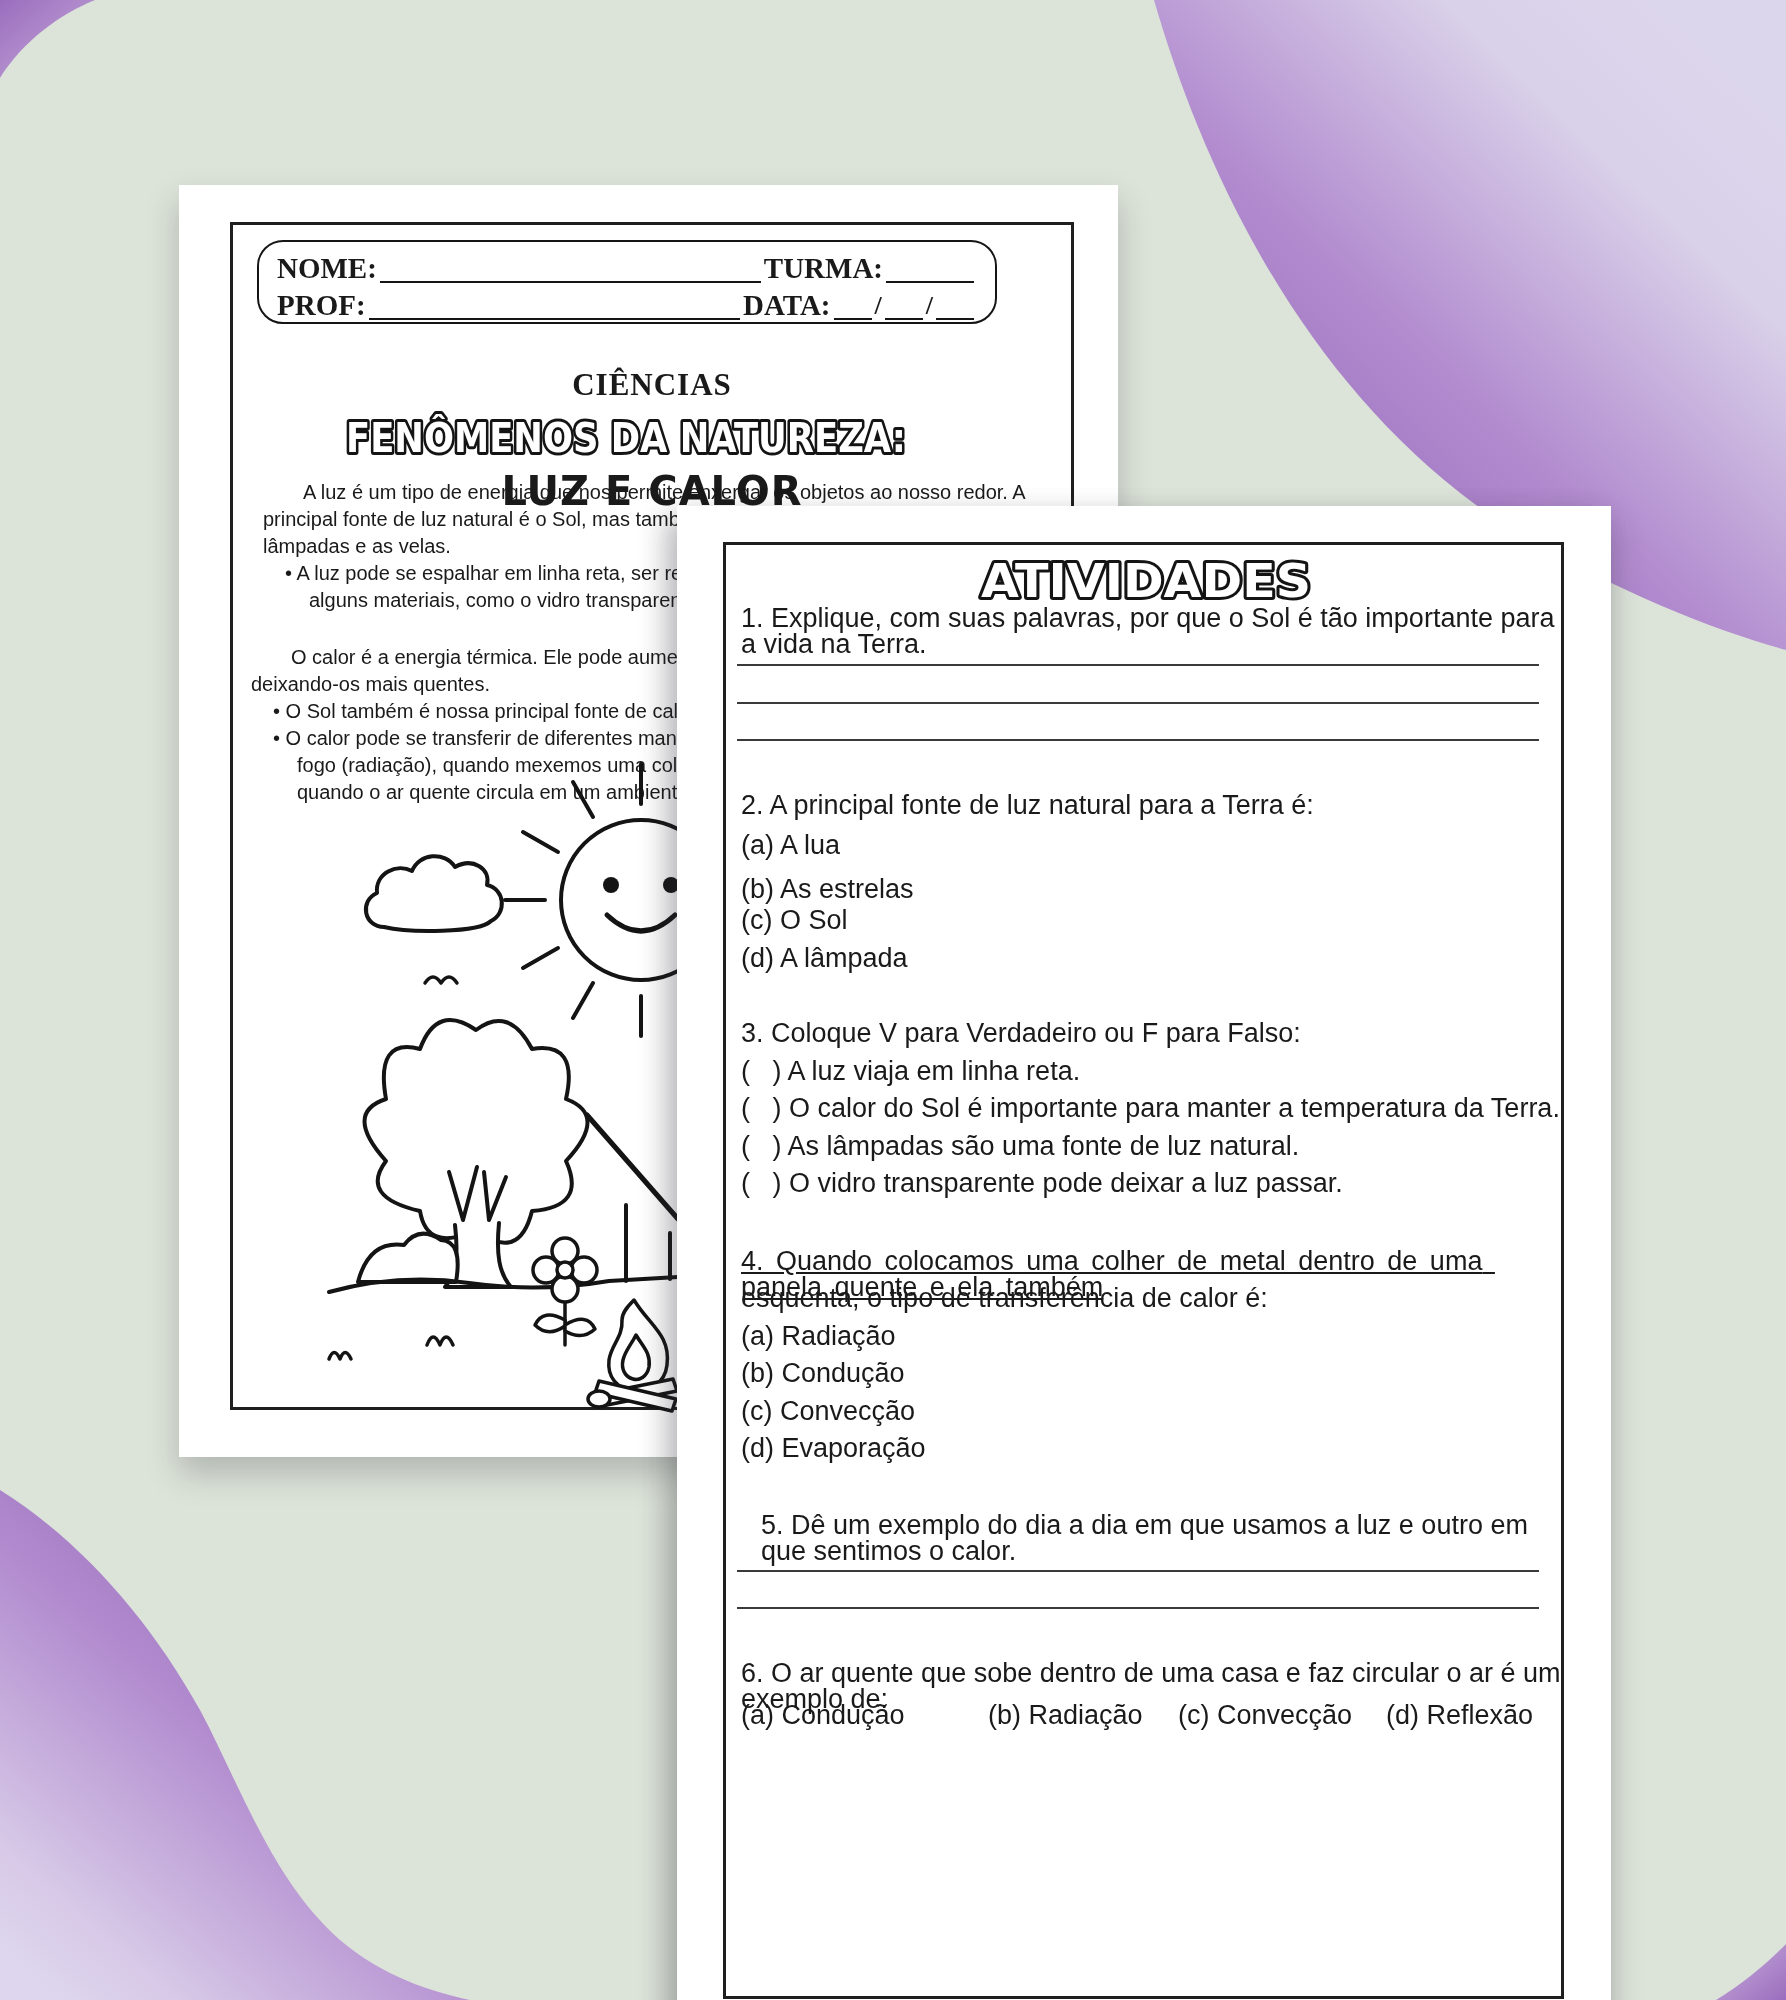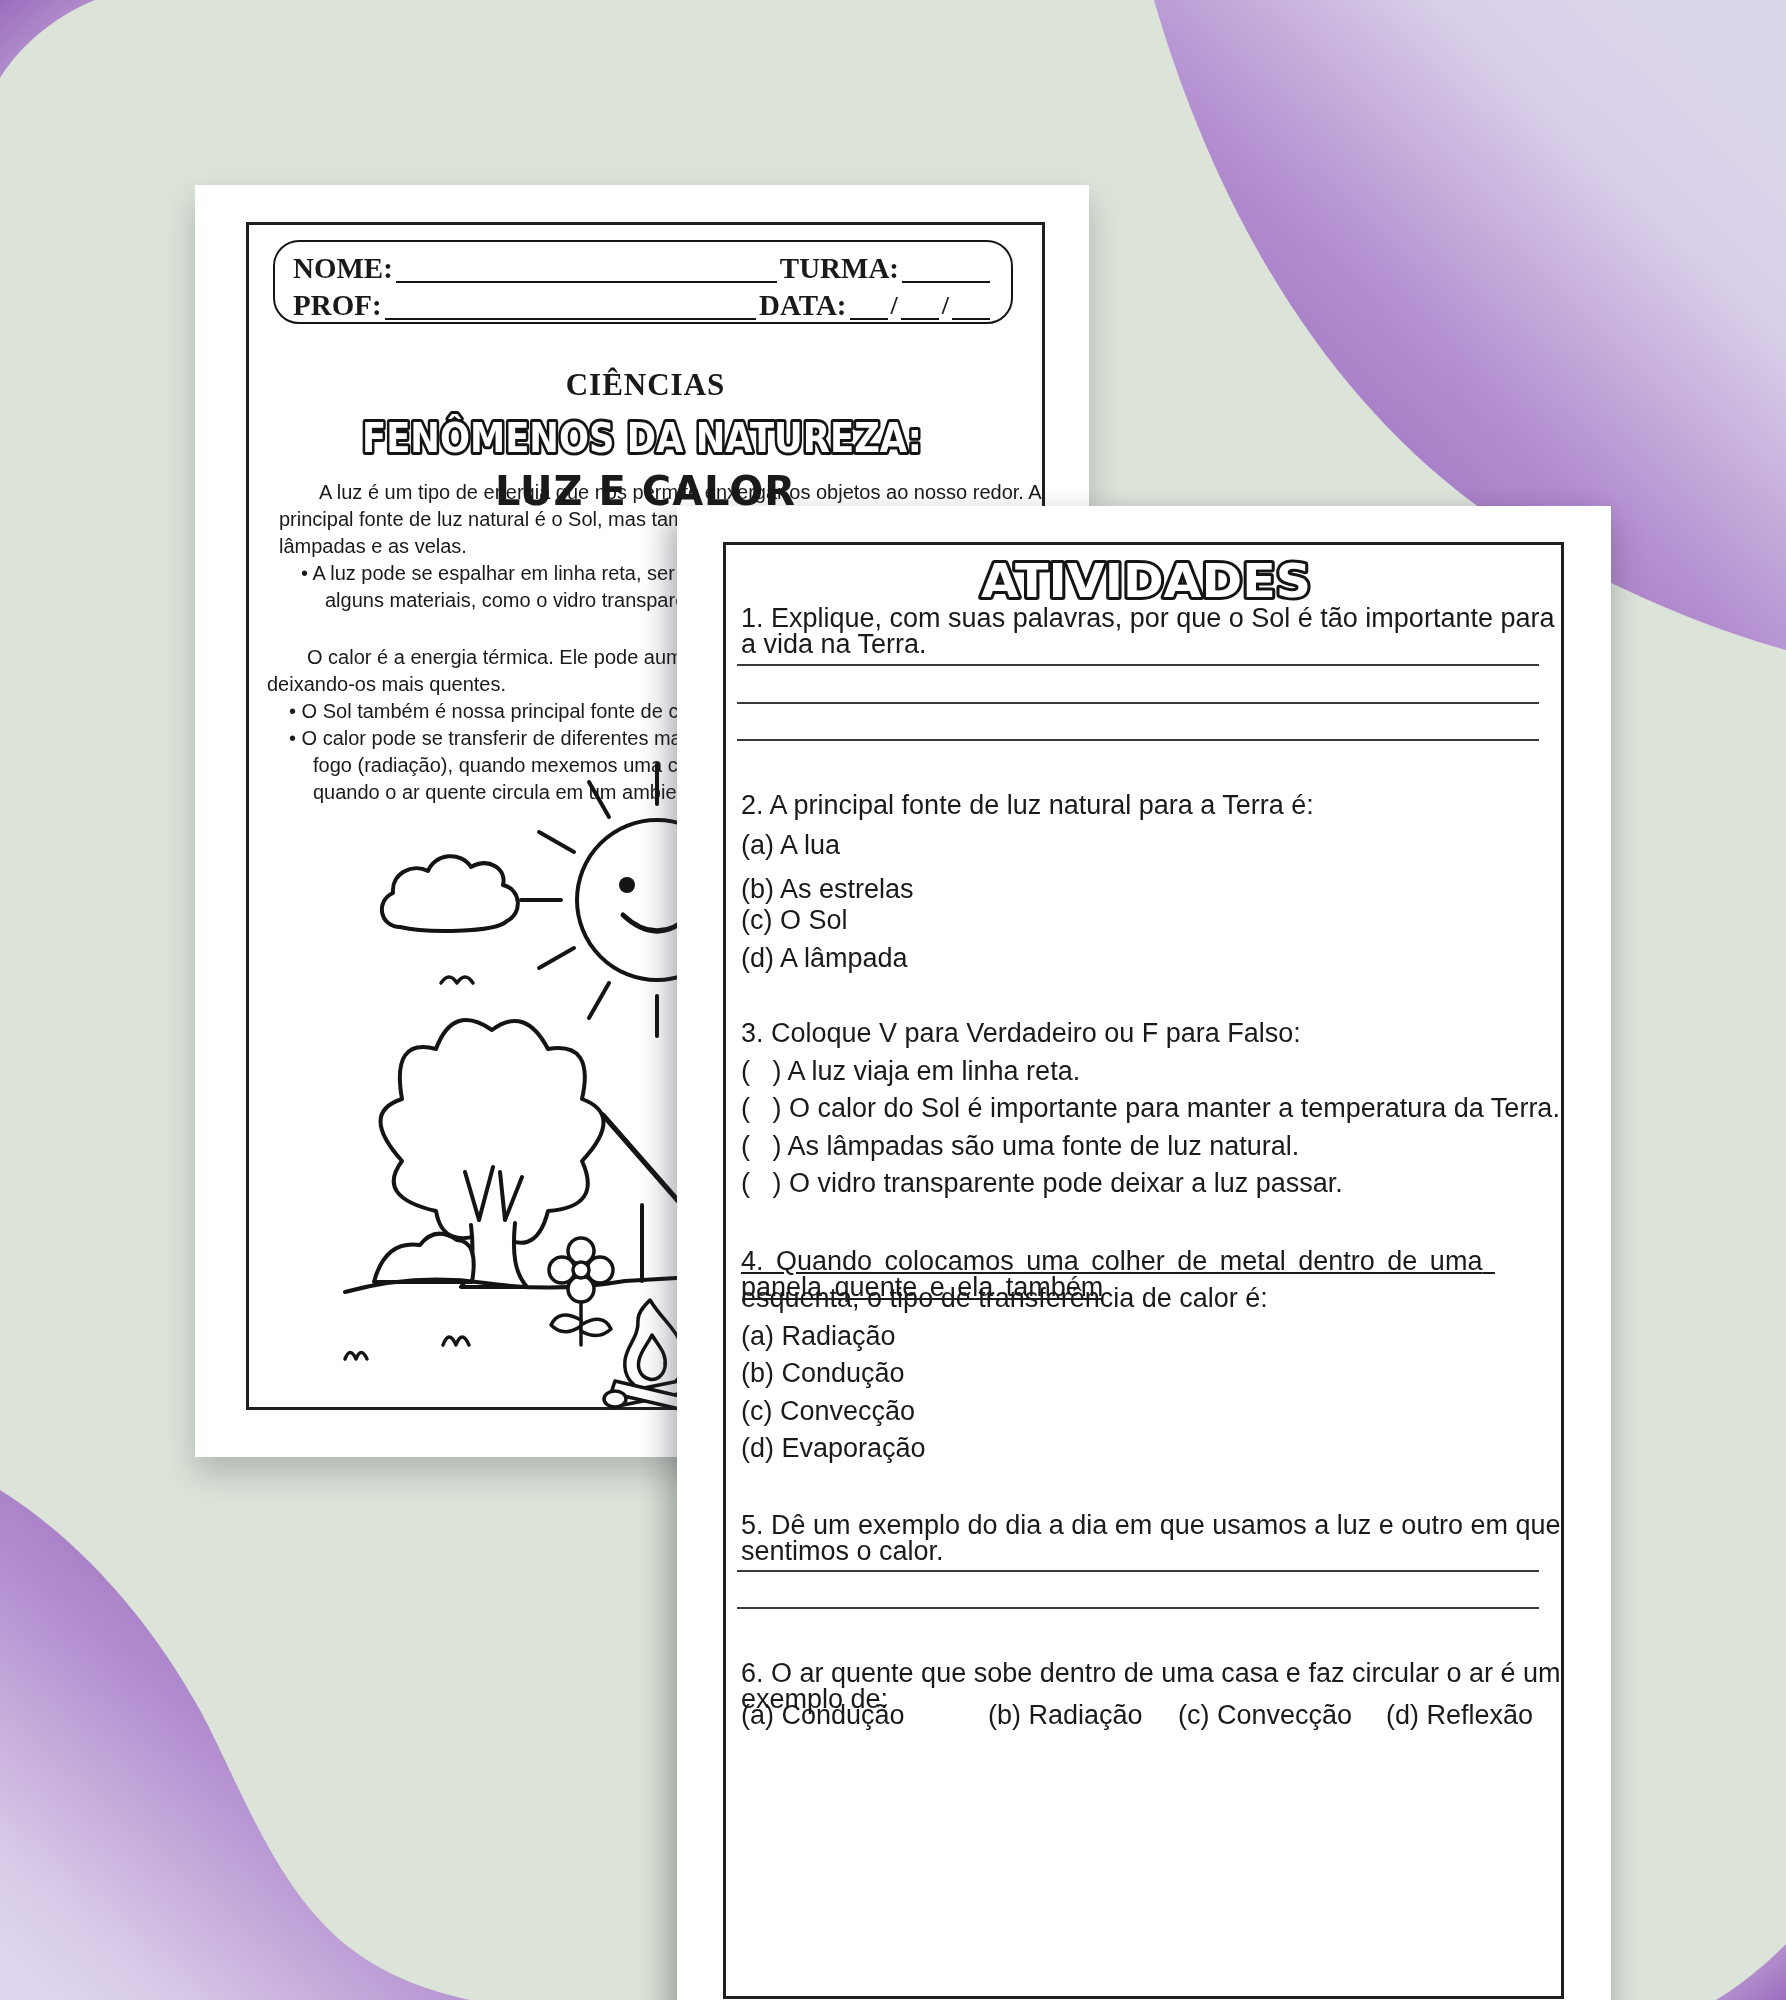--- a/index.html
+++ b/index.html
@@ -1,21 +1,21 @@
 <!DOCTYPE html>
 <html><head>
 <meta charset="utf-8">
 <style>
   html,body{margin:0;padding:0;}
   .stage{position:relative;width:1786px;height:2000px;background:#dce3d9;overflow:hidden;
          font-family:"Liberation Sans",sans-serif;color:#1a1a1a;}
   .blob{position:absolute;pointer-events:none;}
   .page{position:absolute;background:#ffffff;}
-  .page1{left:195px;top:185px;width:894px;height:1272px;
-         box-shadow:0 16px 30px rgba(50,50,60,.25);}
+  .page1{left:179px;top:185px;width:894px;height:1272px;
+         box-shadow:0 16px 30px rgba(50,50,60,.25);padding-left:45px;}
   .page2{left:677px;top:506px;width:934px;height:1540px;
          box-shadow:-12px 10px 26px rgba(50,50,60,.22),0 16px 30px rgba(50,50,60,.25);}
   .frame1{position:absolute;left:51px;top:37px;right:44px;bottom:47px;border:3px solid #1f1f1f;}
   .frame2{position:absolute;left:46px;top:36px;right:47px;bottom:47px;border:3px solid #1f1f1f;}
   
   .namebox{position:absolute;left:24px;top:15px;width:740px;height:84px;border:2.5px solid #151515;
            border-radius:26px;padding:4px 18px;box-sizing:border-box;}
   .nrow{display:flex;align-items:flex-end;height:37px;}
   .nlabel{font-family:"Liberation Serif",serif;font-weight:bold;font-size:29px;line-height:30px;white-space:nowrap;}
   .nline{flex:1;border-bottom:2px solid #151515;height:26px;margin:0 3px;}
@@ -228,21 +228,21 @@
       <div class="q" style="top:588px;">(&nbsp;&nbsp;&nbsp;) As lâmpadas são uma fonte de luz natural.</div>
       <div class="q" style="top:625px;">(&nbsp;&nbsp;&nbsp;) O vidro transparente pode deixar a luz passar.</div>
 
       <div class="q just" style="top:703px;width:802px;text-decoration:underline;">4. Quando colocamos uma colher de metal dentro de uma panela quente e ela também</div>
       <div class="q" style="top:740px;">esquenta, o tipo de transferência de calor é:</div>
       <div class="q" style="top:778px;">(a) Radiação</div>
       <div class="q" style="top:815px;">(b) Condução</div>
       <div class="q" style="top:853px;">(c) Convecção</div>
       <div class="q" style="top:890px;">(d) Evaporação</div>
 
-      <div class="q" style="top:967px;">5. Dê um exemplo do dia a dia em que usamos a luz e outro em que sentimos o calor.</div>
+      <div class="q" style="top:967px;margin-left:20px;">5. Dê um exemplo do dia a dia em que usamos a luz e outro em que sentimos o calor.</div>
       <div class="ln" style="top:1025px;"></div>
       <div class="ln" style="top:1062px;"></div>
 
       <div class="q" style="top:1115px;">6. O ar quente que sobe dentro de uma casa e faz circular o ar é um exemplo de:</div>
       <div class="q" style="top:1157px;left:15px;">(a) Condução</div>
       <div class="q" style="top:1157px;left:262px;">(b) Radiação</div>
       <div class="q" style="top:1157px;left:452px;">(c) Convecção</div>
       <div class="q" style="top:1157px;left:660px;">(d) Reflexão</div>
     </div>
   </div>

